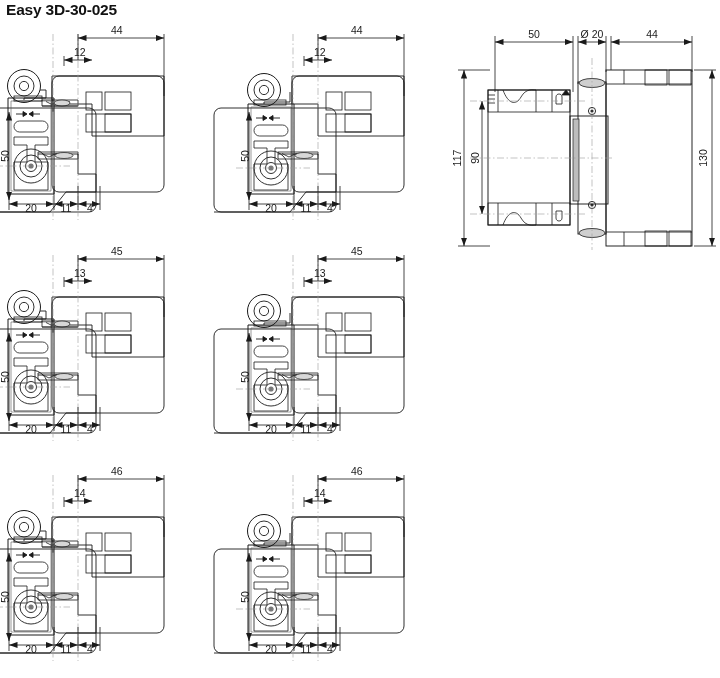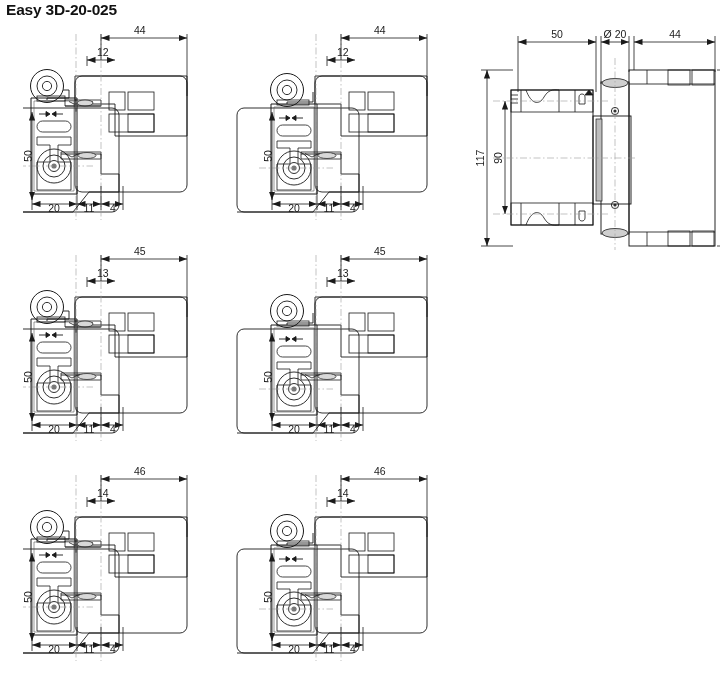--- a/index.html
+++ b/index.html
@@ -15,37 +15,37 @@
     overflow: hidden;
   }
   #page-title {
     position: absolute;
     left: 6px; top: 1px;
     font-size: 15.5px;
     font-weight: bold;
     letter-spacing: -0.2px;
     color: #111;
   }
-  .sheet { position: absolute; left: 0; top: 0; width: 656px; height: 678px; padding-left: 23px; }
+  .sheet { position: absolute; left: 0; top: 0; width: 656px; height: 678px; }
   .sheet svg { display: block; }
   .dimtext {
     font-family: "Liberation Sans", sans-serif;
     font-size: 10.5px;
     fill: #1a1a1a;
   }
   .dimtext-v {
     font-family: "Liberation Sans", sans-serif;
     font-size: 10.5px;
     fill: #1a1a1a;
   }
 </style>
 </head>
 <body>
 
-<div id="page-title">Easy 3D-20-025</div>
+<div id="page-title">Easy 3D-30-025</div>
 
 <div class="sheet">
 <svg width="720" height="678" viewBox="0 0 720 678" xmlns="http://www.w3.org/2000/svg">
   <defs>
     <marker id="ar" markerWidth="9" markerHeight="7" refX="8.5" refY="3.5" orient="auto" markerUnits="userSpaceOnUse">
       <path d="M0,0.4 L8.5,3.5 L0,6.6 Z" fill="#1a1a1a"></path>
     </marker>
     <marker id="arR" markerWidth="9" markerHeight="7" refX="0.5" refY="3.5" orient="auto" markerUnits="userSpaceOnUse">
       <path d="M9,0.4 L0.5,3.5 L9,6.6 Z" fill="#1a1a1a"></path>
     </marker>

